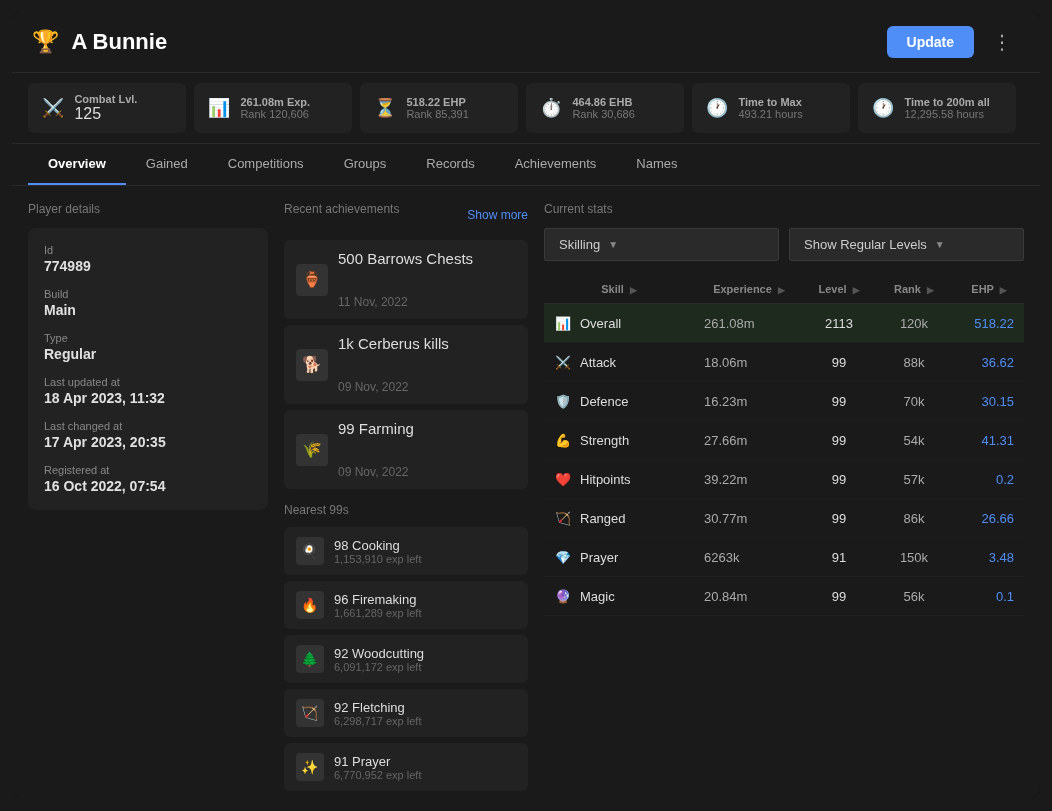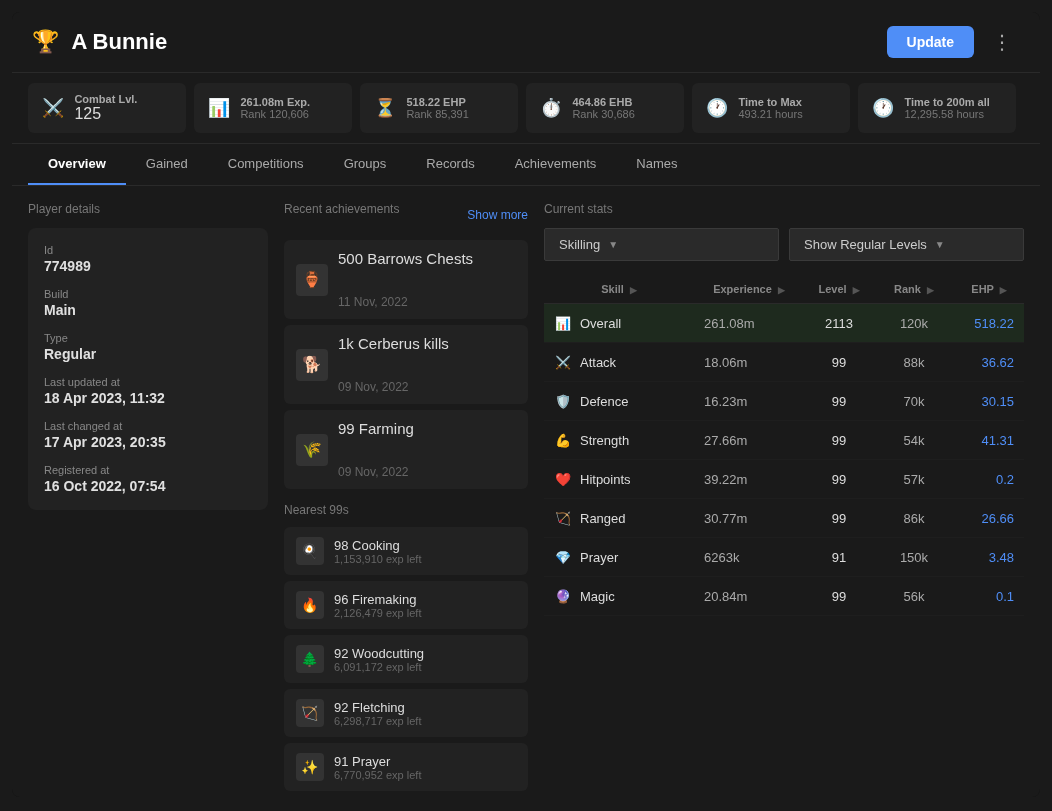--- a/index.html
+++ b/index.html
@@ -470,21 +470,21 @@
     <div class="nearest-icon">🍳</div>
     <div>
       <div class="nearest-name">98 Cooking</div>
       <div class="nearest-exp">1,153,910 exp left</div>
     </div>
   </div>
           <div class="nearest-item">
     <div class="nearest-icon">🔥</div>
     <div>
       <div class="nearest-name">96 Firemaking</div>
-      <div class="nearest-exp">2,126,479 exp left</div>
+      <div class="nearest-exp">1,661,289 exp left</div>
     </div>
   </div>
           <div class="nearest-item">
     <div class="nearest-icon">🌲</div>
     <div>
       <div class="nearest-name">92 Woodcutting</div>
       <div class="nearest-exp">6,091,172 exp left</div>
     </div>
   </div>
           <div class="nearest-item">

